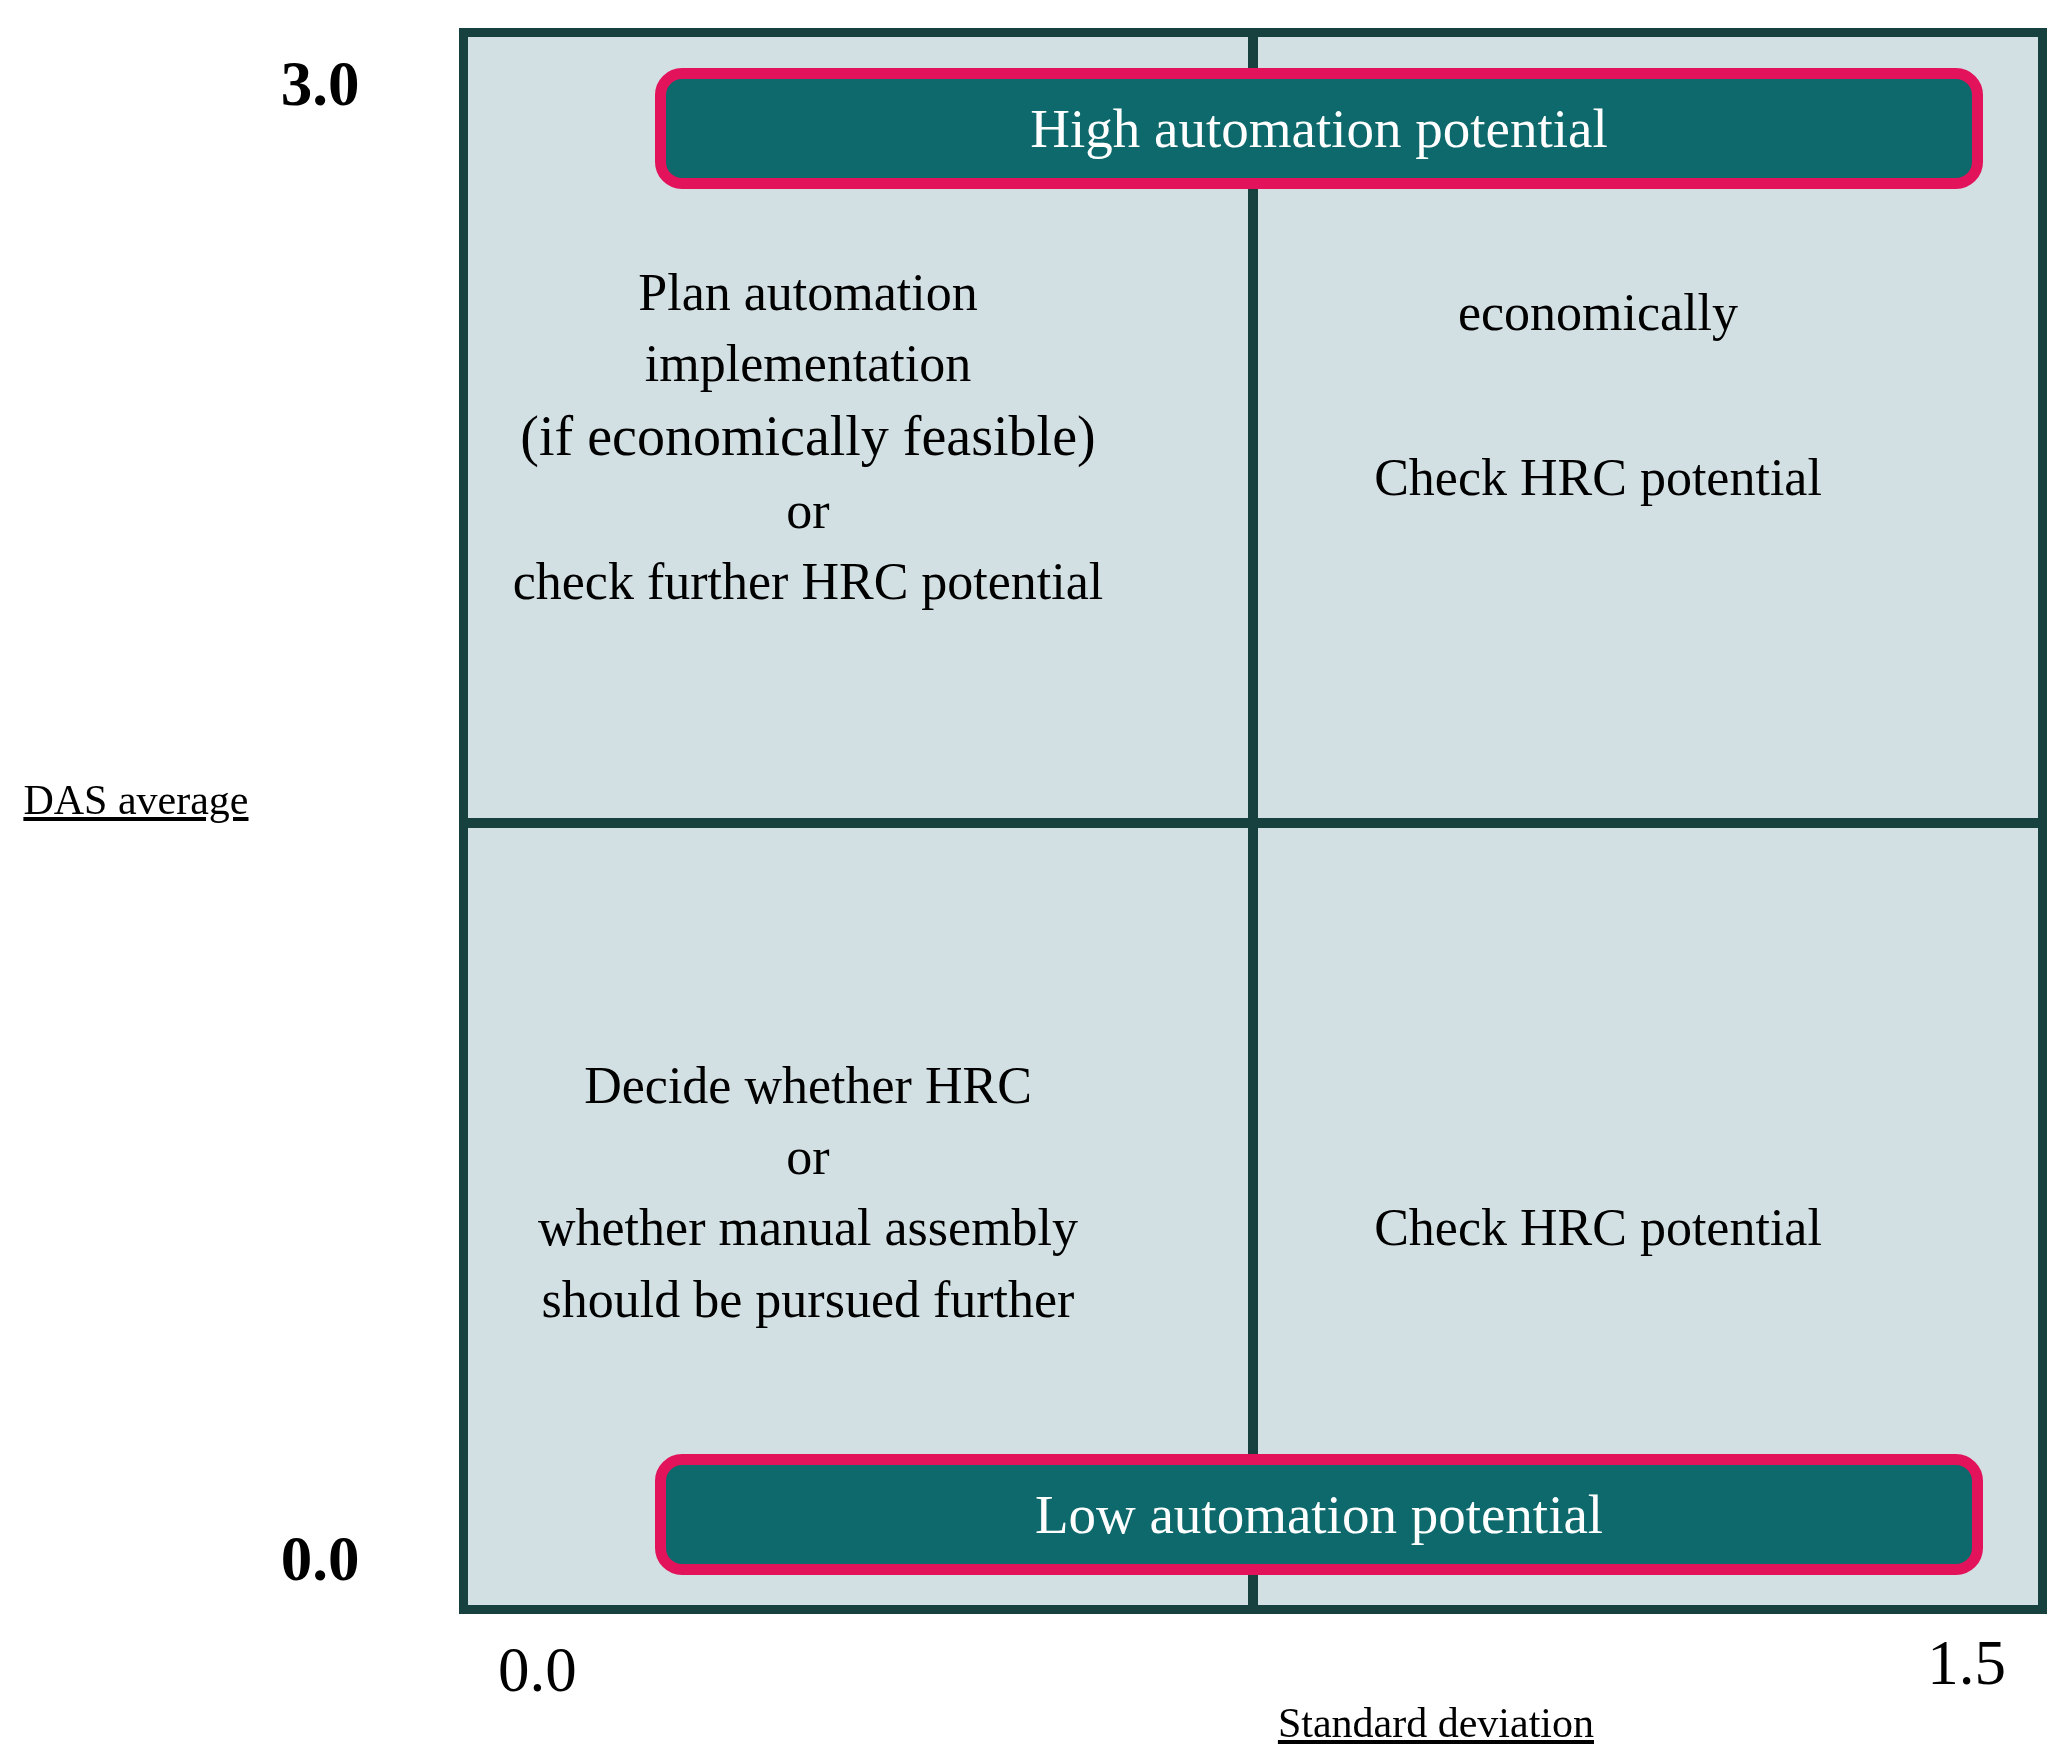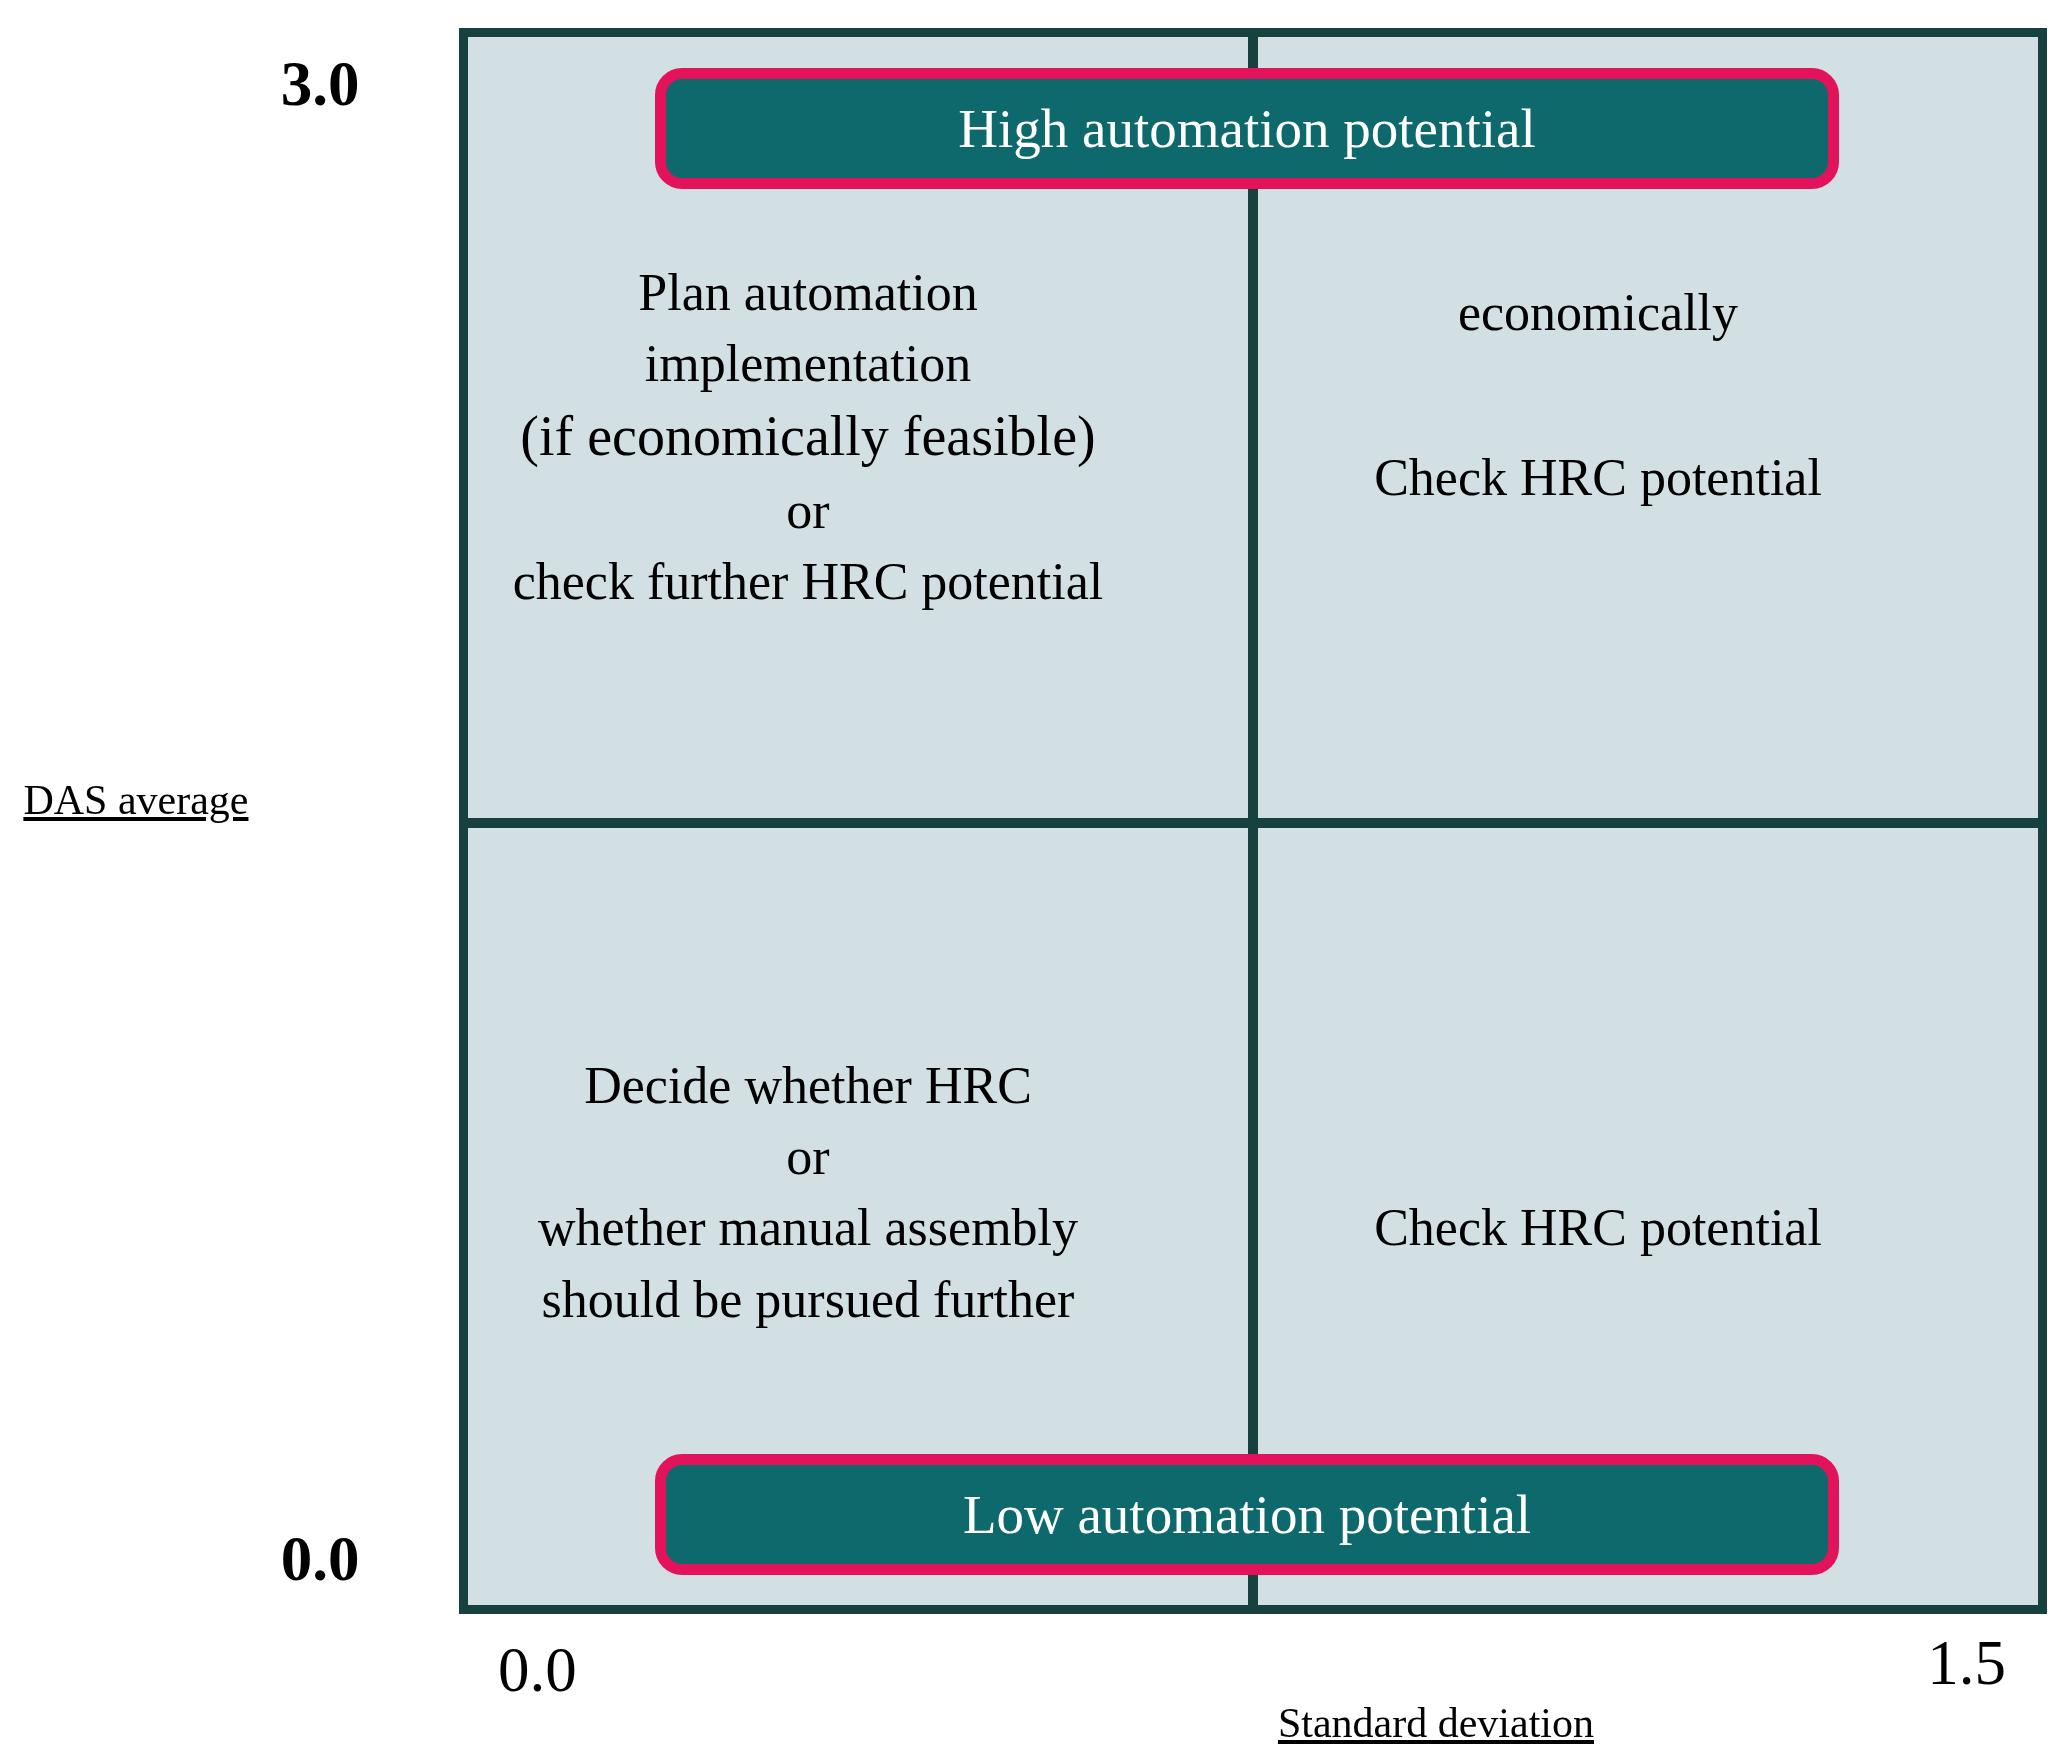--- a/index.html
+++ b/index.html
@@ -40,21 +40,21 @@
     position: absolute;
     left: 0; top: 781px;
     width: 100%; height: 10px;
     background: var(--line-dark-teal);
     z-index: 1;
   }
 
   .banner {
     position: absolute;
     left: 655px;
-    width: 1184px; height: 121px;
+    width: 1328px; height: 121px;
     background: var(--banner-fill-teal);
     border: 11px solid var(--banner-border-crimson);
     border-radius: 27px;
     display: flex;
     align-items: center;
     justify-content: center;
     z-index: 5;
   }
   .banner-top { top: 68px; }
   .banner-bottom { top: 1454px; }

